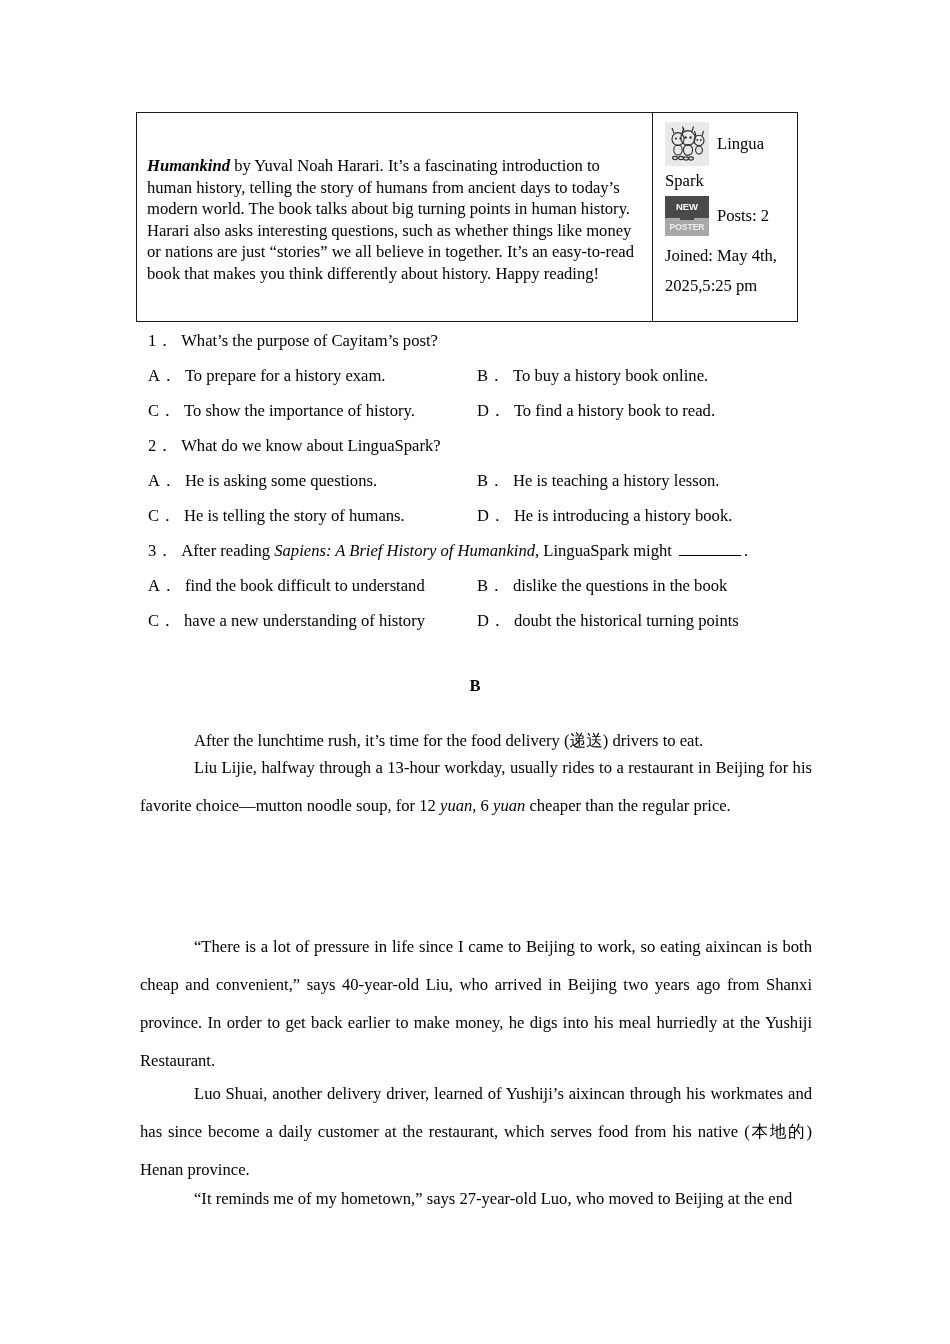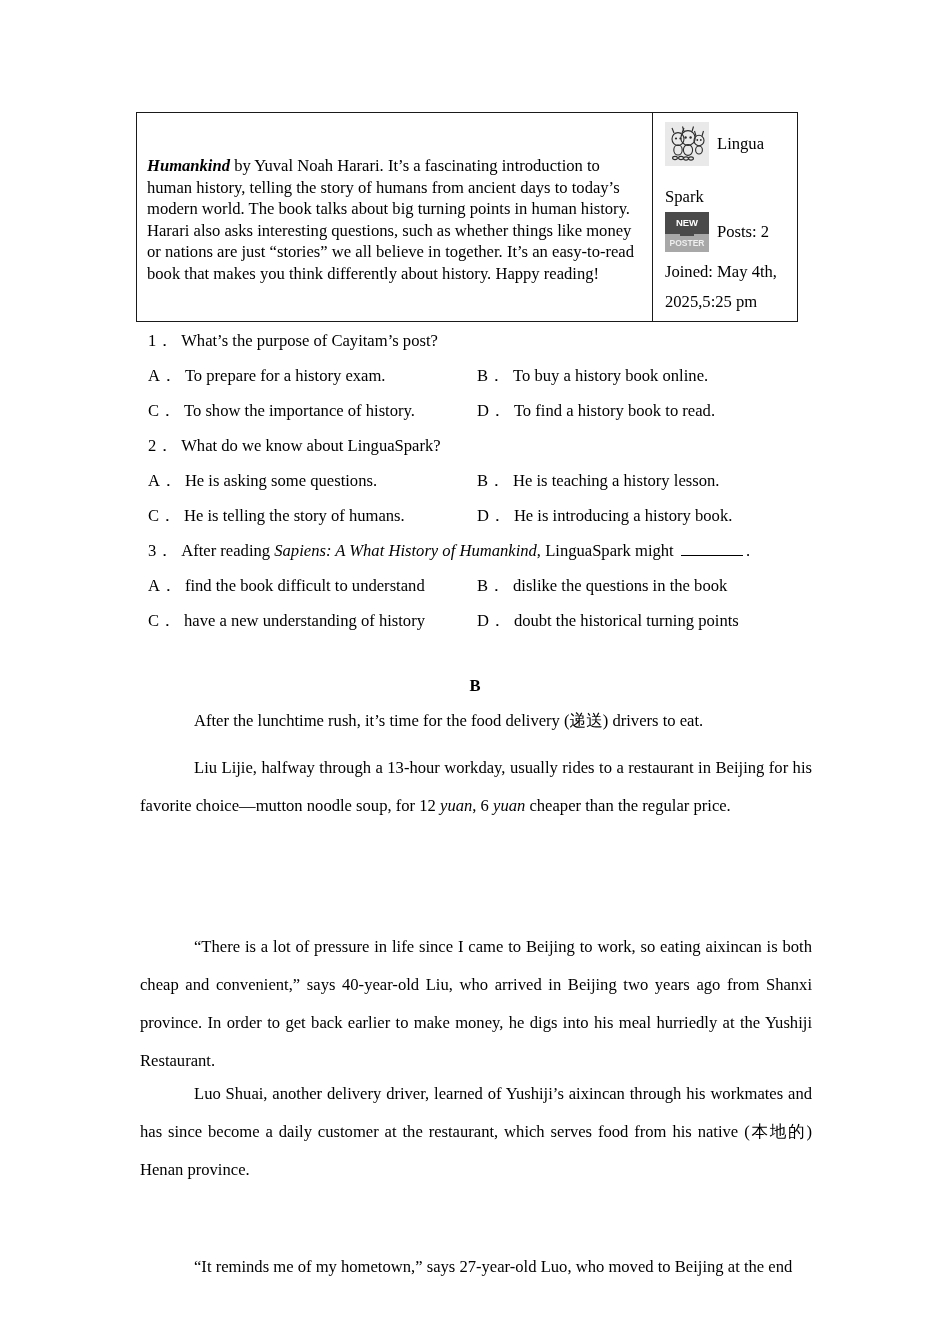--- a/index.html
+++ b/index.html
@@ -60,21 +60,20 @@
     display: flex;
     align-items: center;
     gap: 8px;
   }
   .side-text-wrap {
     line-height: 26px;
   }
   .username-line2 {
     display: block;
     line-height: 30px;
-    margin-top: 16px;
   }
   .joined {
     display: block;
     line-height: 30px;
     margin-top: 5px;
   }
 
   
   .avatar {
     width: 44px;
@@ -225,37 +224,37 @@
   <div class="opt-row" style="top:471px">
     <span class="opt opt-a"><span class="marker">A．</span>&nbsp;&nbsp;<span>He is asking some questions.</span></span>
     <span class="opt opt-b"><span class="marker">B．</span>&nbsp;&nbsp;<span>He is teaching a history lesson.</span></span>
   </div>
   <div class="opt-row" style="top:506px">
     <span class="opt opt-a"><span class="marker">C．</span>&nbsp;&nbsp;<span>He is telling the story of humans.</span></span>
     <span class="opt opt-b"><span class="marker">D．</span>&nbsp;&nbsp;<span>He is introducing a history book.</span></span>
   </div>
 
   <div class="q q-stem" style="top:541px">
-    <span>3</span><span>．</span>&nbsp;&nbsp;<span>After reading </span><span class="ital">Sapiens: A What History of Humankind</span><span>, LinguaSpark might </span><span class="blank-line"></span><span>.</span>
+    <span>3</span><span>．</span>&nbsp;&nbsp;<span>After reading </span><span class="ital">Sapiens: A Brief History of Humankind</span><span>, LinguaSpark might </span><span class="blank-line"></span><span>.</span>
   </div>
   <div class="opt-row" style="top:576px">
     <span class="opt opt-a"><span class="marker">A．</span>&nbsp;&nbsp;<span>find the book difficult to understand</span></span>
     <span class="opt opt-b"><span class="marker">B．</span>&nbsp;&nbsp;<span>dislike the questions in the book</span></span>
   </div>
   <div class="opt-row" style="top:611px">
     <span class="opt opt-a"><span class="marker">C．</span>&nbsp;&nbsp;<span>have a new understanding of history</span></span>
     <span class="opt opt-b"><span class="marker">D．</span>&nbsp;&nbsp;<span>doubt the historical turning points</span></span>
   </div>
 
   <div class="sec-head">B</div>
 
-  <div class="para" style="top:702px">After the lunchtime rush, it’s time for the food delivery (递送) drivers to eat.</div>
+  <div class="para" style="top:722px">After the lunchtime rush, it’s time for the food delivery (递送) drivers to eat.</div>
 
   <div class="para" style="top:749px"><span>Liu Lijie, halfway through a 13-hour workday, usually rides to a restaurant in Beijing for his favorite choice—mutton noodle soup, for 12 </span><span class="ital">yuan</span><span>, 6 </span><span class="ital">yuan</span><span> cheaper than the regular price.</span></div>
 
 
   <div class="para" style="top:928px">“There is a lot of pressure in life since I came to Beijing to work, so eating aixincan is both cheap and convenient,” says 40-year-old Liu, who arrived in Beijing two years ago from Shanxi province. In order to get back earlier to make money, he digs into his meal hurriedly at the Yushiji Restaurant.</div>
 
   <div class="para" style="top:1075px">Luo Shuai, another delivery driver, learned of Yushiji’s aixincan through his workmates and has since become a daily customer at the restaurant, which serves food from his native (本地的) Henan province.</div>
 
-  <div class="para" style="top:1248px">“It reminds me of my hometown,” says 27-year-old Luo, who moved to Beijing at the end</div>
+  <div class="para" style="top:1180px">“It reminds me of my hometown,” says 27-year-old Luo, who moved to Beijing at the end</div>
 
 </div>
 
 </body></html>

